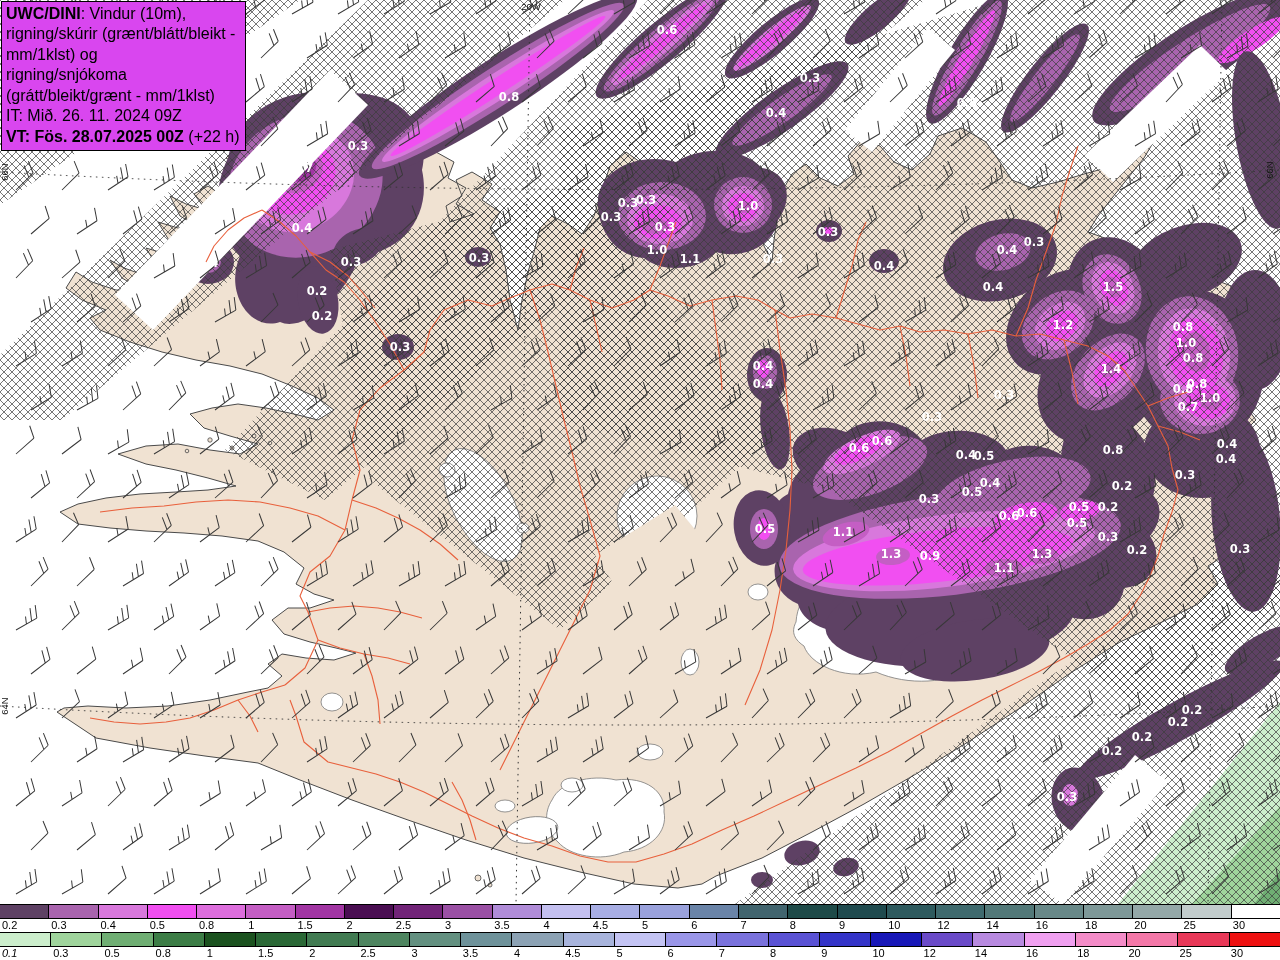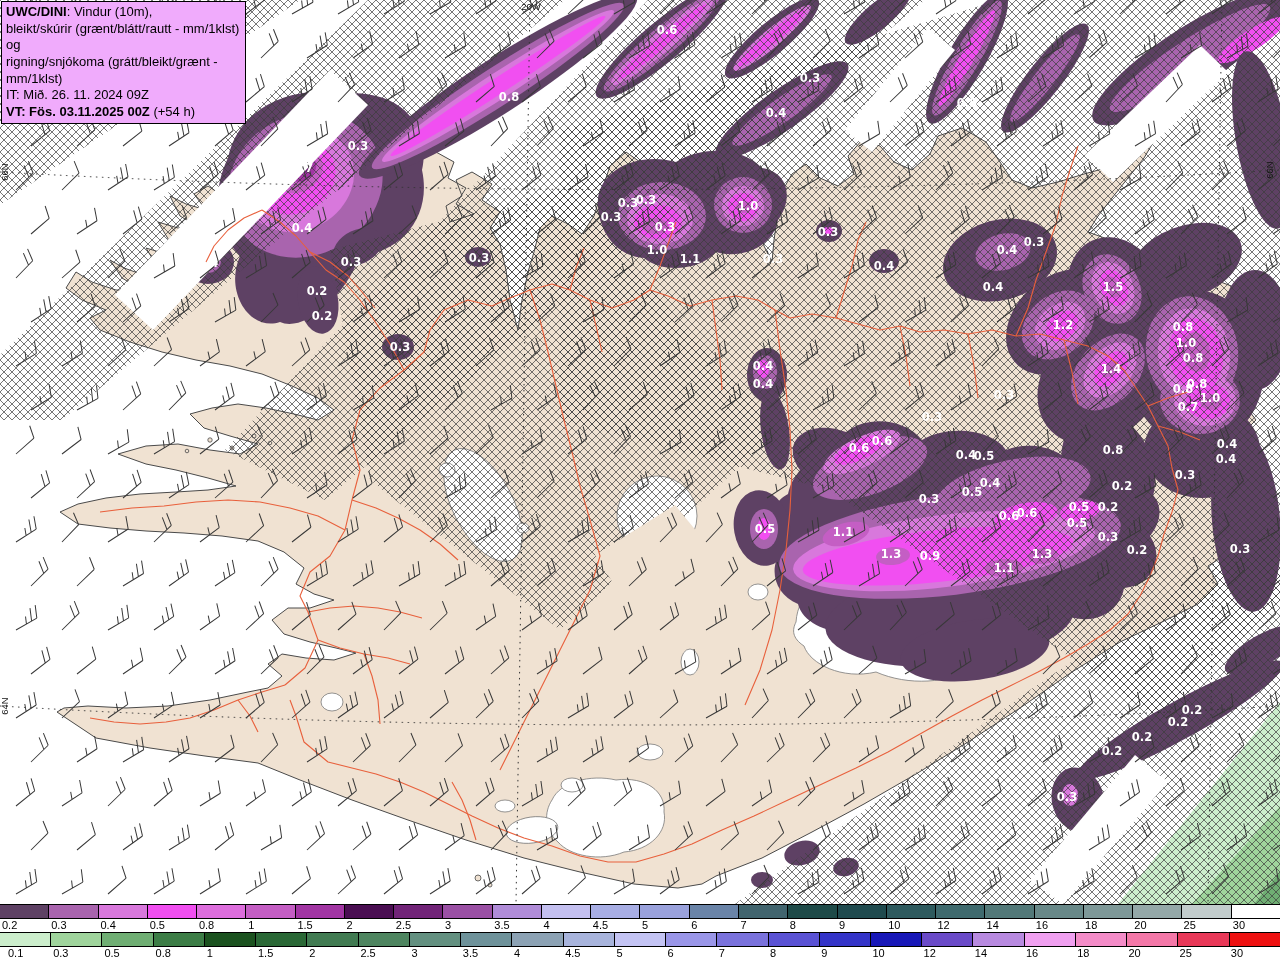--- a/index.html
+++ b/index.html
@@ -1,20 +1,20 @@
 <!DOCTYPE html>
 <html><head>
 <meta charset="utf-8">
 <style>
   html,body{margin:0;padding:0;background:#fff;}
   #frame{position:relative;width:1280px;height:960px;font-family:"Liberation Sans",sans-serif;overflow:hidden;background:#fff;}
   #map{position:absolute;top:0;left:0;}
   #titlebox{
-    position:absolute;top:1px;left:1px;z-index:6;background:#f0abfc;border:1px solid #000;
-    padding:2px 5px 3px 4px;font-size:13px;line-height:1.28;color:#000;width:234px;
+    position:absolute;top:1px;left:1px;z-index:6;background:#d946ef;border:1px solid #000;
+    padding:2px 5px 3px 4px;font-size:16px;line-height:1.28;color:#000;width:234px;
   }
   #titlebox b{font-weight:bold;}
   #scales{position:absolute;left:0;top:904px;width:1280px;height:56px;background:#fff;z-index:5;}
   .cells{display:flex;width:1280px;height:15px;border-top:1px solid #000;border-bottom:1px solid #000;box-sizing:border-box;}
   .cell{flex:1 1 auto;border-left:1px solid #000;box-sizing:border-box;}
   .cell:first-child{border-left:none;}
   .lblrow{position:relative;width:1280px;height:13px;font-size:11px;color:#000;}
   .lblrow span{position:absolute;top:0;white-space:nowrap;}
   text.vlab{font-family:"DejaVu Sans","Liberation Sans",sans-serif;font-weight:bold;font-size:11.5px;}
   text.grat{font-family:"Liberation Sans",sans-serif;font-size:9.5px;}
@@ -907,24 +907,24 @@
         <text x="1192" y="714" text-anchor="middle" class="vlab" fill="#FFFFFF">0.2</text>
         <text x="1178" y="726" text-anchor="middle" class="vlab" fill="#FFFFFF">0.2</text>
         <text x="1142" y="741" text-anchor="middle" class="vlab" fill="#FFFFFF">0.2</text>
         <text x="1112" y="755" text-anchor="middle" class="vlab" fill="#FFFFFF">0.2</text>
         <text x="1067" y="801" text-anchor="middle" class="vlab" fill="#FFFFFF">0.3</text>
       </g>
 </svg>
 
 <div id="titlebox">
   <div class="tl"><b>UWC/DINI</b><span>: Vindur (10m),</span></div>
-  <div class="tl">bleikt/skúrir (grænt/blátt/rautt - mm/1klst) og</div>
+  <div class="tl">rigning/skúrir (grænt/blátt/bleikt - mm/1klst) og</div>
   <div class="tl">rigning/snjókoma (grátt/bleikt/grænt - mm/1klst)</div>
   <div class="tl">IT: Mið. 26. 11. 2024 09Z</div>
-  <div class="tl"><b>VT: Fös. 03.11.2025 00Z</b><span> (+54 h)</span></div>
+  <div class="tl"><b>VT: Fös. 28.07.2025 00Z</b><span> (+22 h)</span></div>
 </div>
 
 <div id="scales">
   <div class="cells" id="snow-cells">
         <div class="cell" style="background: rgb(94, 65, 100);"></div>
         <div class="cell" style="background: rgb(169, 100, 174);"></div>
         <div class="cell" style="background: rgb(216, 120, 220);"></div>
         <div class="cell" style="background: rgb(241, 79, 241);"></div>
         <div class="cell" style="background: rgb(221, 110, 221);"></div>
         <div class="cell" style="background: rgb(196, 94, 196);"></div>
@@ -998,21 +998,21 @@
         <div class="cell" style="background: rgb(24, 24, 184);"></div>
         <div class="cell" style="background: rgb(106, 74, 200);"></div>
         <div class="cell" style="background: rgb(184, 138, 224);"></div>
         <div class="cell" style="background: rgb(240, 160, 240);"></div>
         <div class="cell" style="background: rgb(244, 140, 200);"></div>
         <div class="cell" style="background: rgb(244, 120, 168);"></div>
         <div class="cell" style="background: rgb(232, 56, 88);"></div>
         <div class="cell" style="background: rgb(238, 17, 17);"></div>
       </div>
   <div class="lblrow" id="rain-labels">
-        <span style="left: 8px;">0.1</span>
+        <span style="left: 2px; font-style: italic;">0.1</span>
         <span style="left: 53.2px;">0.3</span>
         <span style="left: 104.4px;">0.5</span>
         <span style="left: 155.6px;">0.8</span>
         <span style="left: 206.8px;">1</span>
         <span style="left: 258px;">1.5</span>
         <span style="left: 309.2px;">2</span>
         <span style="left: 360.4px;">2.5</span>
         <span style="left: 411.6px;">3</span>
         <span style="left: 462.8px;">3.5</span>
         <span style="left: 514px;">4</span>

